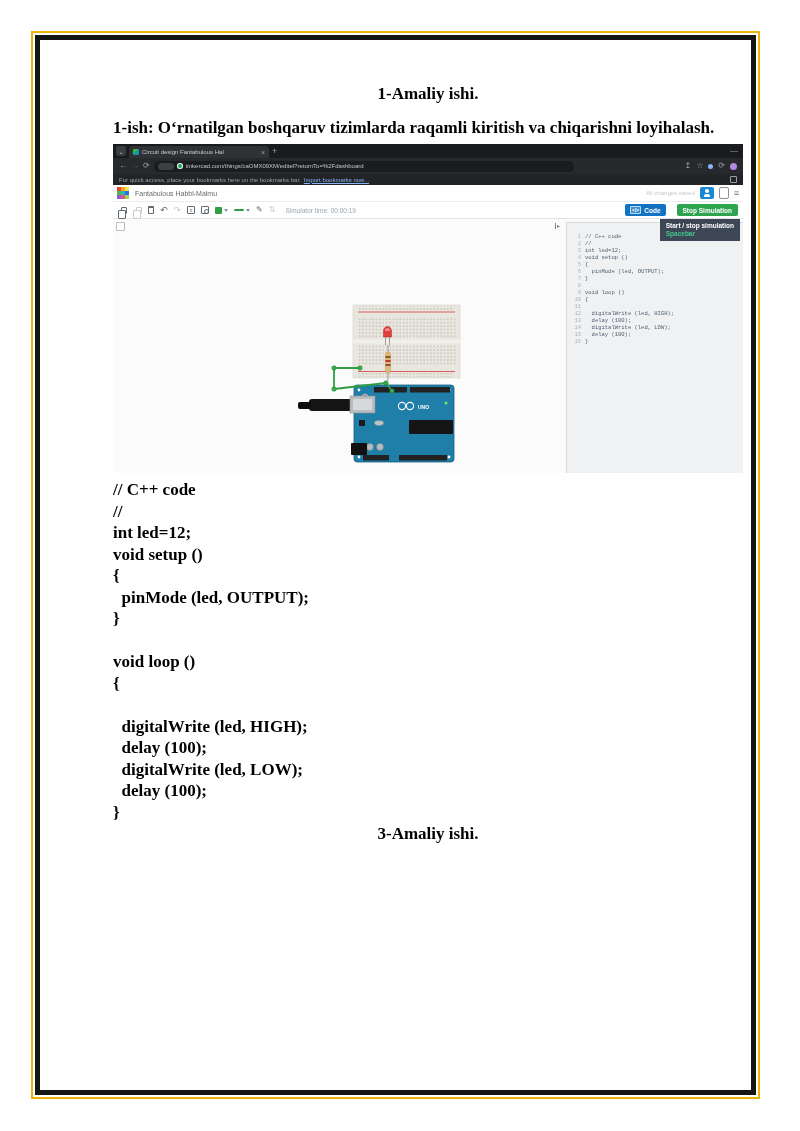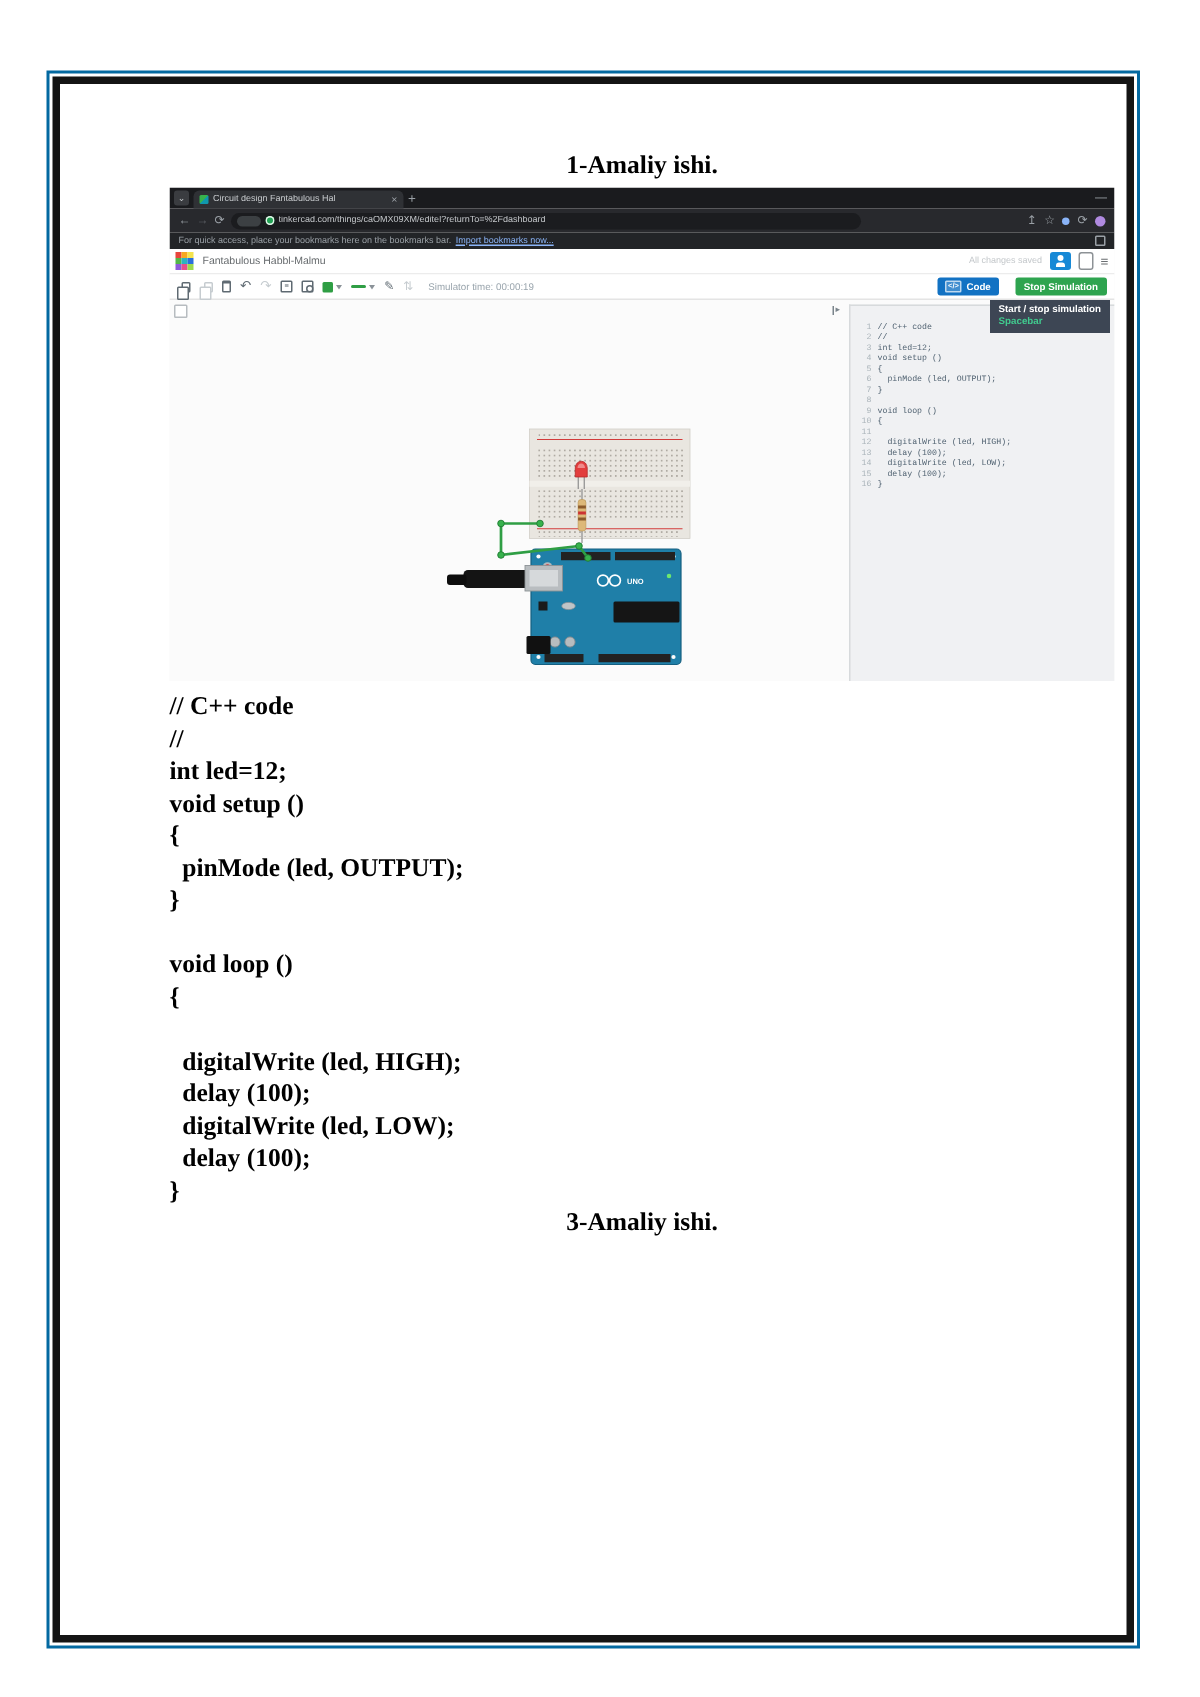--- a/index.html
+++ b/index.html
@@ -1,20 +1,20 @@
 <!DOCTYPE html>
 <html><head>
 <meta charset="utf-8">
 <style>
   * { margin:0; padding:0; box-sizing:border-box; }
   html,body { background:#ffffff; }
   body { width:800px; height:1131px; position:relative; font-family:"Liberation Serif", serif; }
 
   
-  .frame { position:absolute; left:31px; top:31px; right:40px; bottom:32px; border:2px solid #0369a1; padding:2px;margin-top:16px; }
+  .frame { position:absolute; left:31px; top:31px; right:40px; bottom:32px; border:2px solid #eab308; padding:2px; }
   .frame-inner { width:100%; height:100%; border:5px solid #141414; }
   .content { padding:44px 8px 0 73px; }
 
   
   .t1 { font-size:17px; font-weight:bold; text-align:center; color:#000; }
   .task { margin-top:13px; font-size:17px; font-weight:bold; color:#000; text-align:justify; line-height:22px; }
   .doc-code { margin-top:6px; font-size:17px; font-weight:bold; color:#000; }
   .doc-code-line { line-height:21.5px; white-space:pre-wrap; }
   .doc-code-line:empty::before { content:"\00a0"; }
   .t2 { font-size:17px; font-weight:bold; text-align:center; color:#000; margin-top:1px; }
@@ -96,20 +96,21 @@
   .circuit { position:absolute; left:0; top:0; }
 </style>
 </head>
 <body>
 
 <div class="frame">
   <div class="frame-inner">
     <div class="content">
 
       <div class="t1">1-Amaliy ishi.</div>
+      <div class="task">1-ish: O‘rnatilgan boshqaruv tizimlarda raqamli kiritish va chiqarishni loyihalash.</div>
 
       <div class="shot">
 
         <div class="tabstrip">
           <div class="tab-search">⌄</div>
           <div class="tab">
             <span class="favicon"></span>
             <span class="tab-title">Circuit design Fantabulous Hal</span>
             <span class="tab-close">×</span>
           </div>

